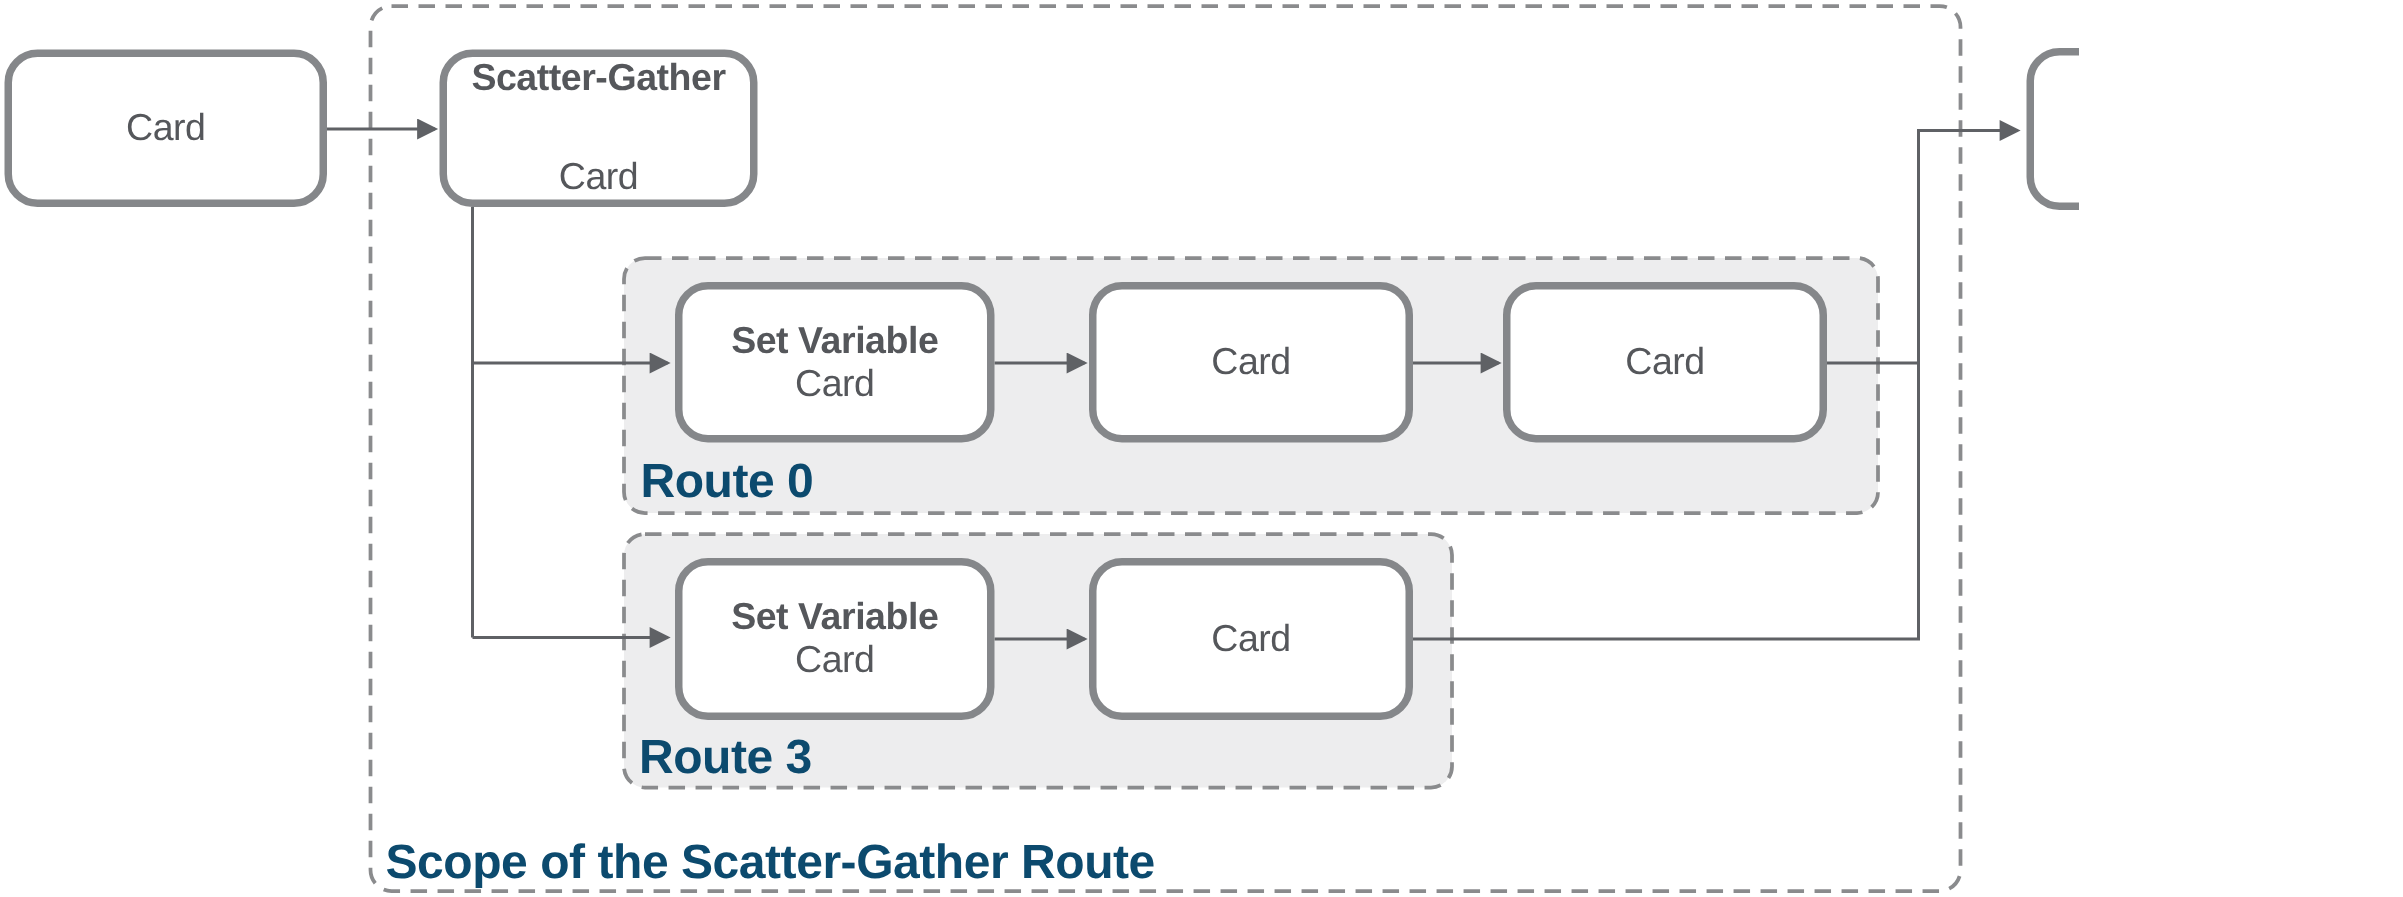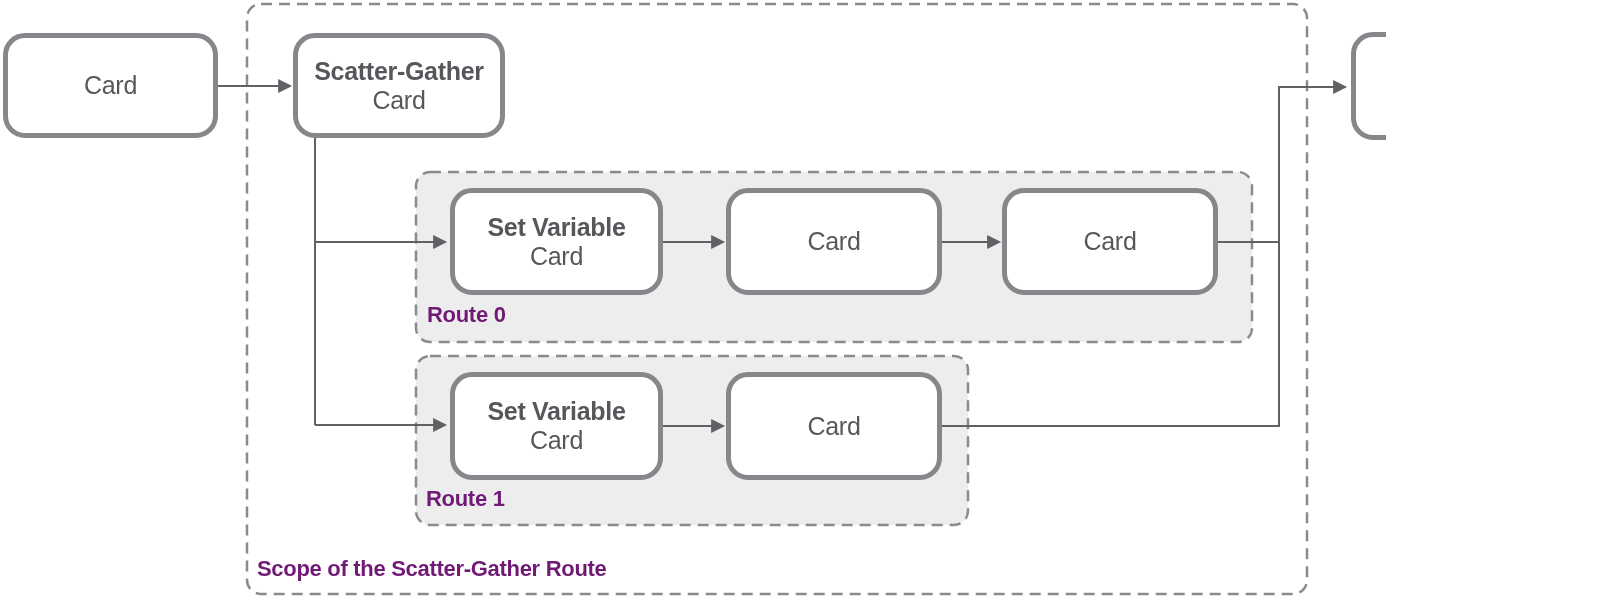--- a/index.html
+++ b/index.html
@@ -38,23 +38,23 @@
     line-height: 29px;
     letter-spacing: -0.3px;
   }
   .card-title {
     font-weight: bold;
   }
   .floating-label {
     position: absolute;
     z-index: 2;
     font-weight: bold;
-    font-size: 22px;
+    font-size: 32px;
     letter-spacing: -0.3px;
-    color: #701a75;
+    color: #0c4a6e;
     white-space: nowrap;
   }
 </style>
 </head>
 <body>
 
 <div class="canvas">
 
   <svg class="connector-layer" width="1602" height="598" viewBox="0 0 1602 598">
     <defs>
@@ -85,21 +85,21 @@
 
     <path d="M663 426 H723" fill="none" stroke="#5f6165" stroke-width="2" marker-end="url(#arrow)"></path>
 
     <path d="M942 426 H1279 V87 H1345" fill="none" stroke="#5f6165" stroke-width="2" marker-end="url(#arrow)"></path>
   </svg>
 
   <div class="card" style="left:3px; top:33px; width:215px; height:105px;">
     <div>Card</div>
   </div>
 
-  <div class="card" style="left:293px; top:33px; width:212px; height:105px;">
+  <div class="card" style="left:293px; top:33px; width:212px; height:105px;justify-content:space-between;">
     <div class="card-title">Scatter-Gather</div>
     <div>Card</div>
   </div>
 
   <div class="card" style="left:450px; top:188px; width:213px; height:107px;">
     <div class="card-title">Set Variable</div>
     <div>Card</div>
   </div>
 
   <div class="card" style="left:726px; top:188px; width:216px; height:107px;">
@@ -118,17 +118,17 @@
   <div class="card" style="left:726px; top:372px; width:216px; height:108px;">
     <div>Card</div>
   </div>
 
   <div class="card" style="left:1351px; top:32px; width:214px; height:108px;">
     <div>Card</div>
   </div>
 
   <div class="floating-label" style="left:427px; top:302px;">Route 0</div>
 
-  <div class="floating-label" style="left:426px; top:486px;">Route 1</div>
+  <div class="floating-label" style="left:426px; top:486px;">Route 3</div>
 
   <div class="floating-label" style="left:257px; top:556px;">Scope of the Scatter-Gather Route</div>
 
 </div>
 
 </body></html>

